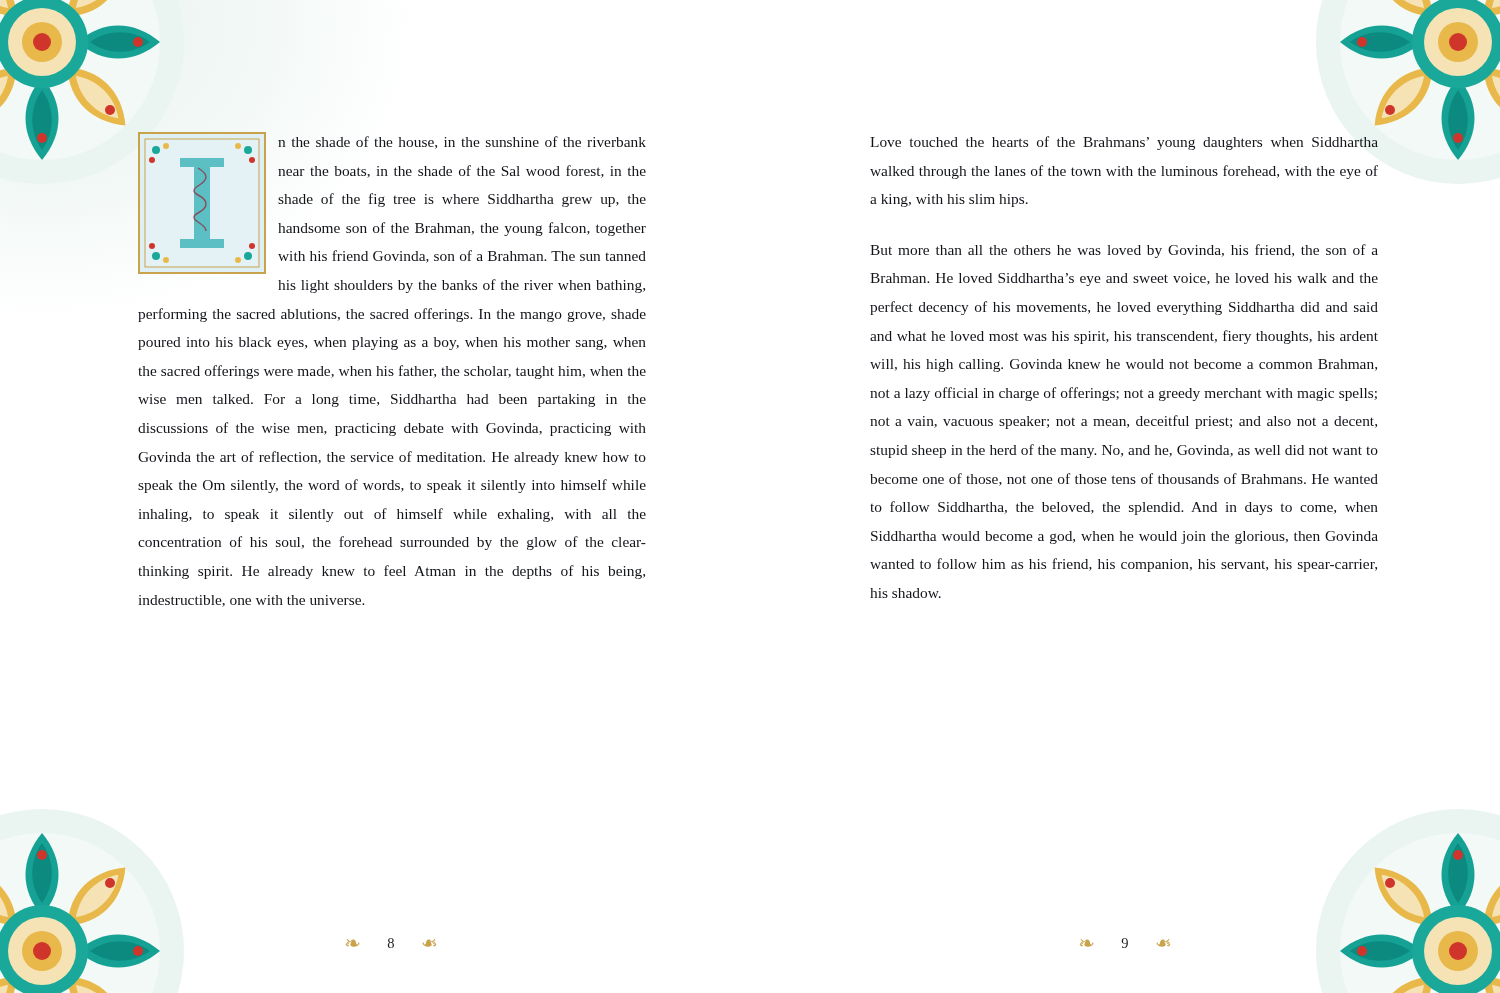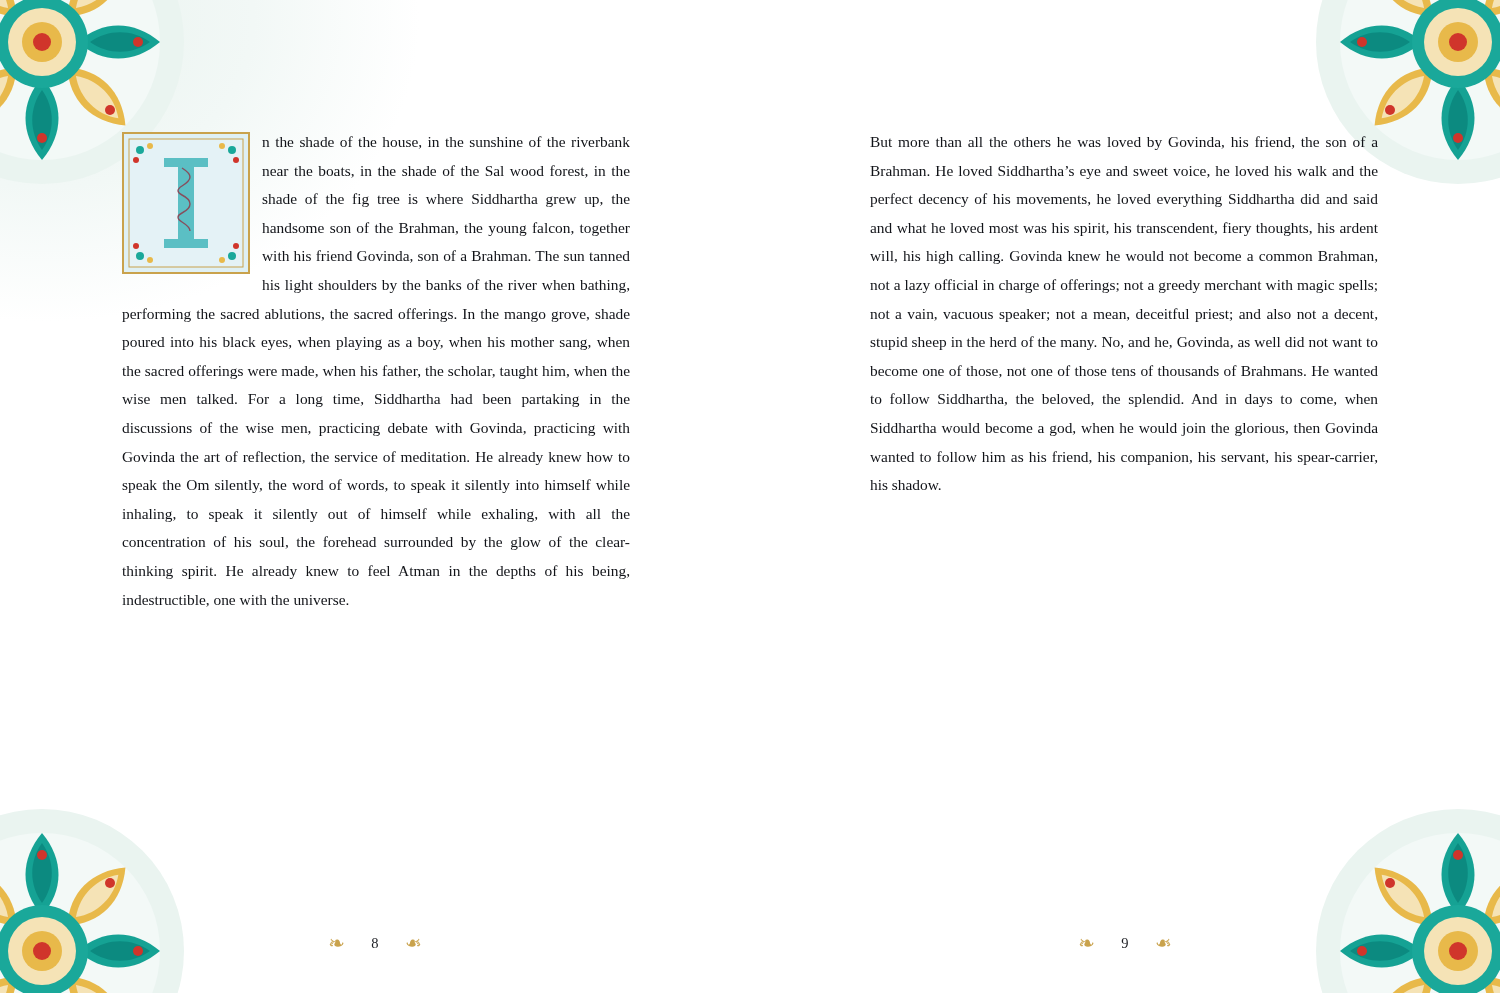--- a/index.html
+++ b/index.html
@@ -40,21 +40,21 @@
   .corner-bl { bottom: -108px; left: -108px; transform: scaleY(-1); }
   .corner-br { bottom: -108px; right: -108px; transform: scale(-1, -1); }
 
   
   .page {
     position: absolute;
     top: 0;
     width: 750px;
     height: 993px;
   }
-  .page-left  { left: 0; }
+  .page-left  { left: 16px; }
   .page-right { left: 750px; }
 
   .text-col {
     position: absolute;
     top: 128px;
     width: 508px;
     font-size: 15.4px;
     line-height: 28.6px;
     color: #111318;
     text-align: justify;
@@ -377,20 +377,21 @@
 
     <div class="folio">
       <span class="flourish">❧</span>
       <span class="num">8</span>
       <span class="flourish right">❧</span>
     </div>
   </div>
 
   <div class="page page-right">
     <div class="text-col">
+      <p class="para">Love touched the hearts of the Brahmans’ young daughters when Siddhartha walked through the lanes of the town with the luminous forehead, with the eye of a king, with his slim hips.</p>
       <p class="para">But more than all the others he was loved by Govinda, his friend, the son of a Brahman. He loved Siddhartha’s eye and sweet voice, he loved his walk and the perfect decency of his movements, he loved everything Siddhartha did and said and what he loved most was his spirit, his transcendent, fiery thoughts, his ardent will, his high calling. Govinda knew he would not become a common Brahman, not a lazy official in charge of offerings; not a greedy merchant with magic spells; not a vain, vacuous speaker; not a mean, deceitful priest; and also not a decent, stupid sheep in the herd of the many. No, and he, Govinda, as well did not want to become one of those, not one of those tens of thousands of Brahmans. He wanted to follow Siddhartha, the beloved, the splendid. And in days to come, when Siddhartha would become a god, when he would join the glorious, then Govinda wanted to follow him as his friend, his companion, his servant, his spear-carrier, his shadow.</p>
     </div>
 
     <div class="folio">
       <span class="flourish">❧</span>
       <span class="num">9</span>
       <span class="flourish right">❧</span>
     </div>
   </div>
 

